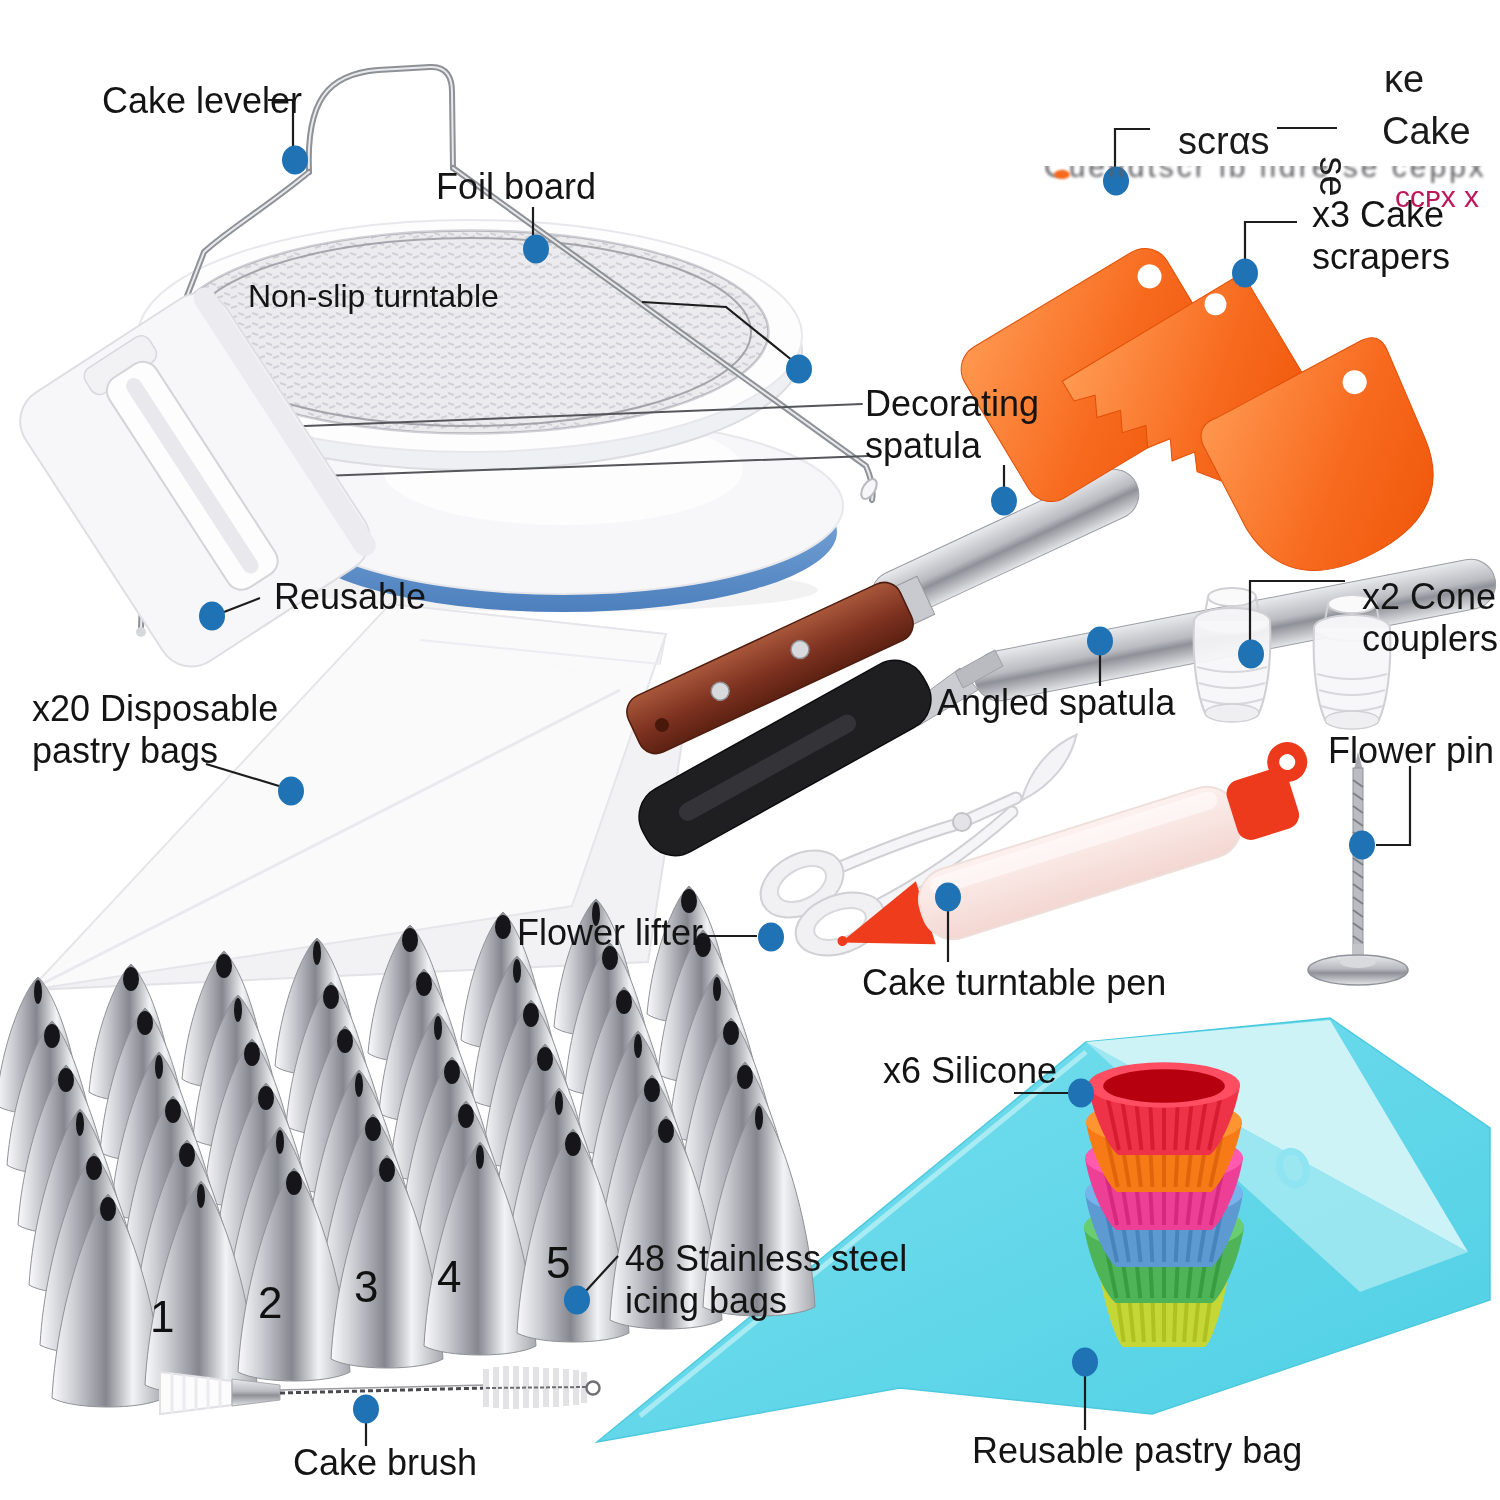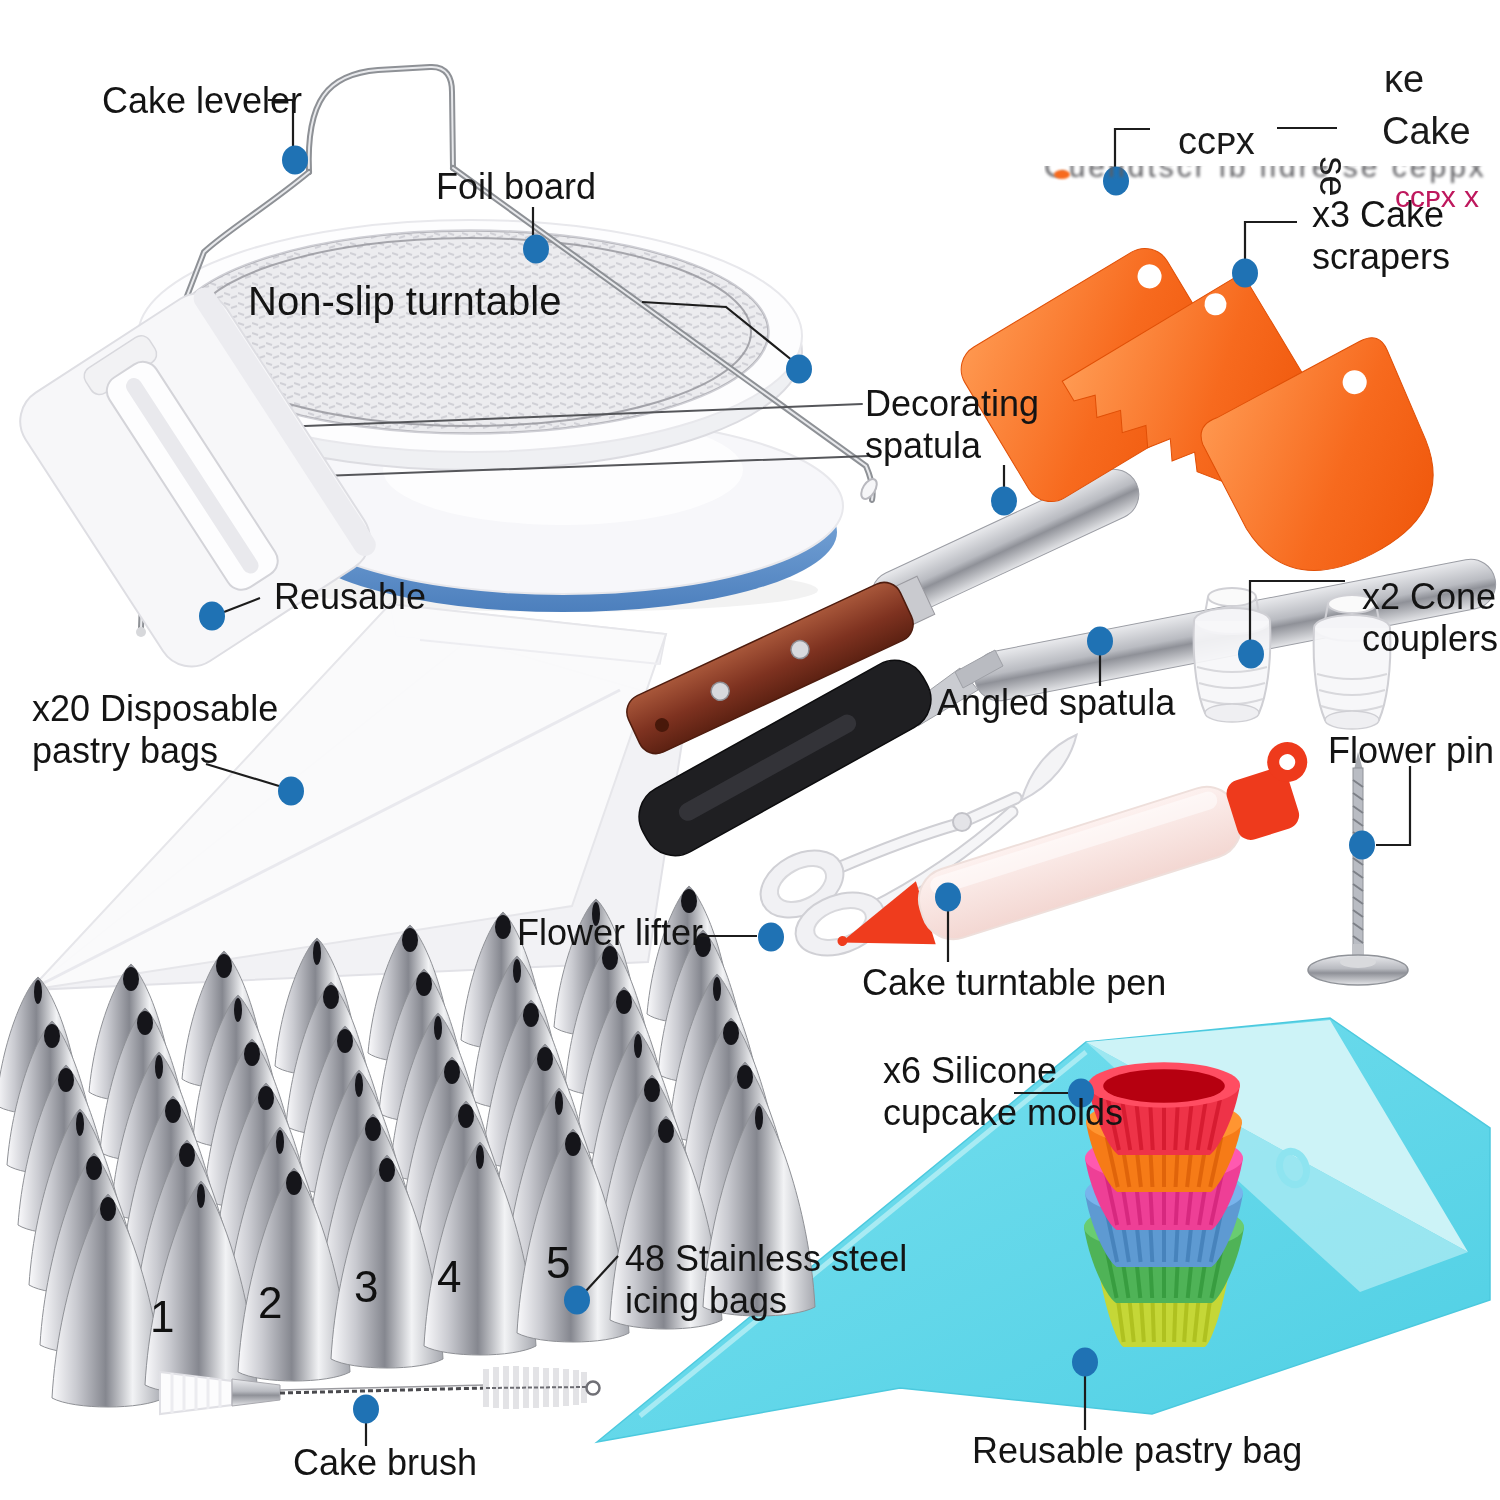--- a/index.html
+++ b/index.html
@@ -1,21 +1,21 @@
 <!DOCTYPE html>
 <html><head>
 <meta charset="utf-8">
 <style>
   html,body{margin:0;padding:0;background:#fff;}
   .scene{position:relative;width:1500px;height:1500px;background:#ffffff;overflow:hidden;
          font-family:"Liberation Sans", sans-serif;}
   .scene svg{position:absolute;left:0;top:0;}
   .labels{position:absolute;left:12px;top:0;width:1500px;height:1060px;pointer-events:none;}
   .lbl{position:absolute;color:#141414;font-size:36px;line-height:1.16;white-space:nowrap;}
-  .lbl.big{font-size:40px;}
+  .lbl.big{font-size:32px;}
   .num{position:absolute;color:#101010;font-size:44px;font-weight:400;}
   .frag{position:absolute;color:#1a1a1a;font-size:38px;white-space:nowrap;}
   .frag.rot{transform:rotate(90deg);transform-origin:center;}
   .frag.dim{color:#be185d;font-size:30px;filter:blur(0.6px);}
   .smudge{position:absolute;left:1032px;top:166px;width:445px;height:20px;overflow:hidden;}
   .smudge span{display:block;margin-top:-16px;font-size:30px;letter-spacing:3px;color:#5e5e62;
                filter:blur(1.4px);white-space:nowrap;}
   .speck{position:absolute;left:1042px;top:170px;width:16px;height:9px;border-radius:50%;
          background:#f76a1e;filter:blur(1px);}
 </style>
@@ -530,39 +530,38 @@
     <div>x2 Cone</div>
     <div>couplers</div>
   </div>
 
   <div class="lbl" style="left:1316px;top:730px">Flower pin</div>
   <div class="lbl" style="left:505px;top:912px">Flower lifter</div>
   <div class="lbl" style="left:850px;top:962px">Cake turntable pen</div>
 
   <div class="lbl" style="left:871px;top:1050px">
     <div>x6 Silicone</div>
-    <div>cupcake molds</div>
   </div>
 
   <div class="lbl" style="left:613px;top:1238px">
     <div>48 Stainless steel</div>
     <div>icing bags</div>
   </div>
 
   <div class="lbl" style="left:281px;top:1442px">Cake brush</div>
   <div class="lbl" style="left:960px;top:1430px">Reusable pastry bag</div>
 
   <span class="num" style="left:138px;top:1292px">1</span>
   <span class="num" style="left:246px;top:1278px">2</span>
   <span class="num" style="left:342px;top:1262px">3</span>
   <span class="num" style="left:425px;top:1252px">4</span>
   <span class="num" style="left:534px;top:1238px">5</span>
 
   <div class="frag" style="left:1372px;top:58px">ĸe</div>
-  <div class="frag" style="left:1166px;top:120px">ᴄᴄᴩx</div>
+  <div class="frag" style="left:1166px;top:120px">scrαs</div>
   <div class="frag" style="left:1370px;top:110px">Cake</div>
   <div class="frag rot" style="left:1300px;top:155px">se</div>
   <div class="frag dim" style="left:1383px;top:180px">ᴄᴄᴩx x</div>
   <div class="smudge">
         <span>Cuendtscr ib lidre se ceppx</span>
       </div>
   <div class="speck"></div>
 </div>
 
 </div>

